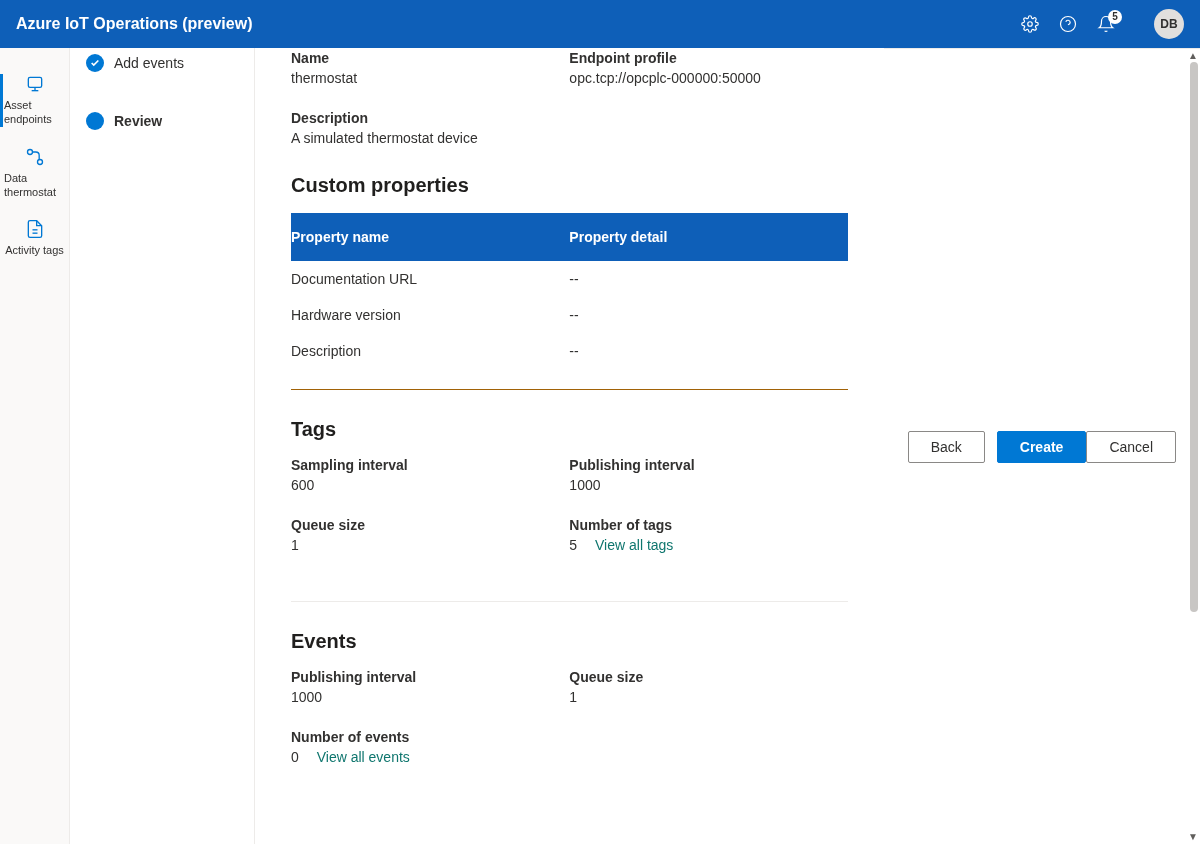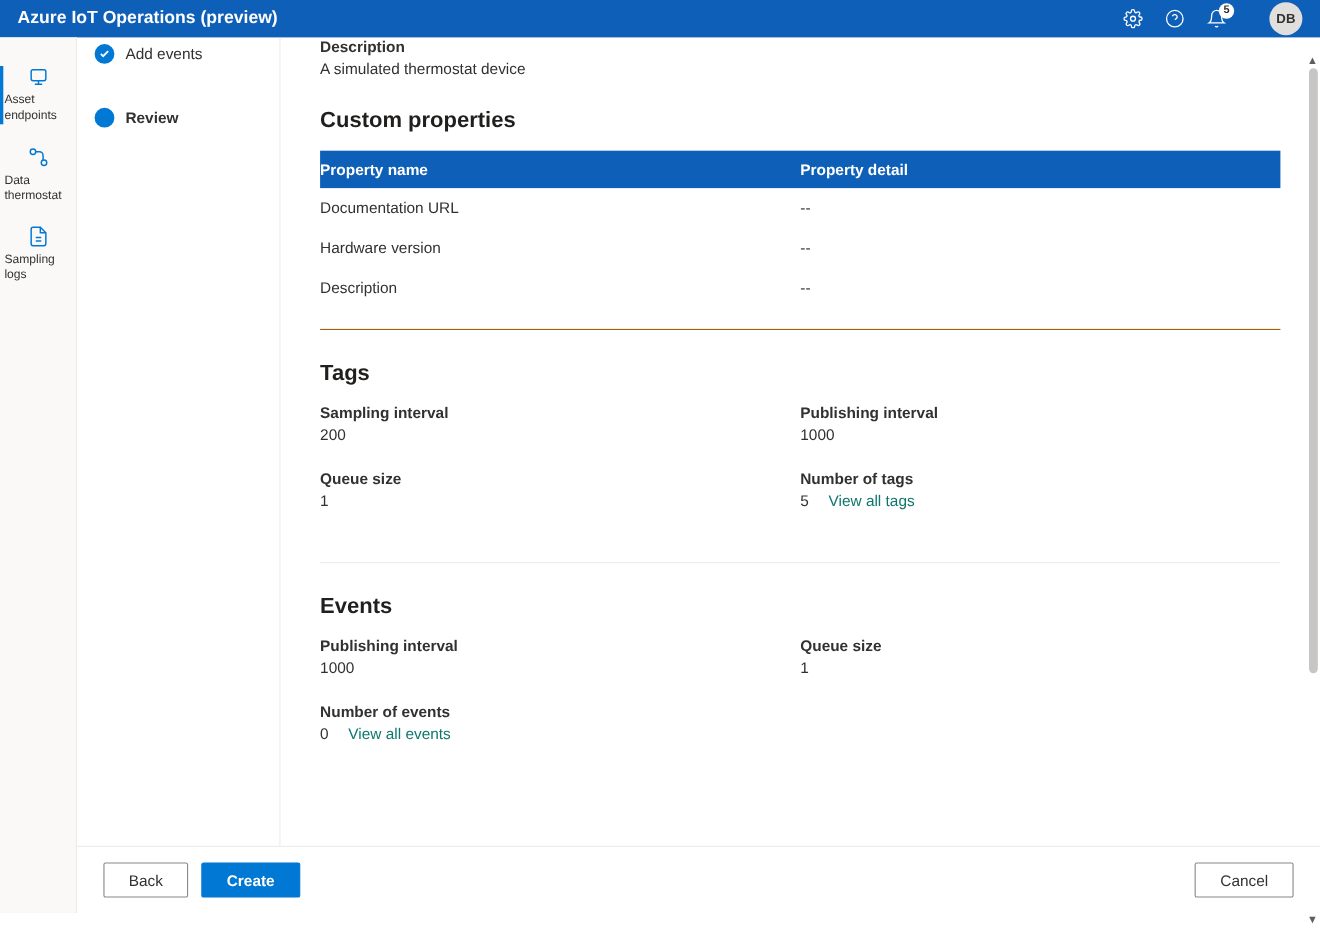--- a/index.html
+++ b/index.html
@@ -16,21 +16,21 @@
       width: 1200px;
       height: 844px;
       overflow: hidden;
       position: relative;
     }
 
     
     .header {
       background: #0e5fb8;
       color: #ffffff;
-      height: 34px;
+      height: 48px;
       display: flex;
       align-items: center;
       padding: 0 16px;
       justify-content: space-between;
     }
 
     .header-title {
       font-size: 16px;
       font-weight: 600;
     }
@@ -131,21 +131,20 @@
     .sidebar-item-label {
       font-size: 11px;
       color: #323130;
       line-height: 1.3;
     }
 
     
     .content-area {
       flex: 1;
       display: flex;
-      flex-direction: column;
       overflow: hidden;
       position: relative;
     }
 
     .content-body {
       flex: 1;
       display: flex;
       overflow: hidden;
     }
 
@@ -263,21 +262,20 @@
     }
 
     
     .footer {
       border-top: 1px solid #edebe9;
       padding: 14px 24px;
       display: flex;
       align-items: center;
       justify-content: space-between;
       background: #ffffff;
-      gap: 32px;
     }
 
     .footer-left {
       display: flex;
       gap: 12px;
     }
 
     .btn {
       padding: 7px 22px;
       border-radius: 2px;
@@ -381,21 +379,21 @@
     </div>
     <div class="sidebar-item">
       <div class="sidebar-item-icon">
         <svg width="20" height="20" viewBox="0 0 24 24" fill="none" stroke="#0078d4" stroke-width="1.6">
           <path d="M14 2H6a2 2 0 0 0-2 2v16a2 2 0 0 0 2 2h12a2 2 0 0 0 2-2V8z"></path>
           <polyline points="14 2 14 8 20 8"></polyline>
           <line x1="9" y1="13" x2="15" y2="13"></line>
           <line x1="9" y1="17" x2="15" y2="17"></line>
         </svg>
       </div>
-      <div class="sidebar-item-label">Sampling logs</div>
+      <div class="sidebar-item-label">Activity tags</div>
     </div>
   </div>
 
   <div class="content-area">
     <div class="content-body">
 
       <div class="step-nav">
         <div class="step-item">
           <div class="step-circle completed">
             <svg width="10" height="10" viewBox="0 0 24 24" fill="none" stroke="#fff" stroke-width="4">
@@ -406,20 +404,30 @@
         </div>
         <div style="height: 28px;"></div>
         <div class="step-item">
           <div class="step-circle active"></div>
           <span class="step-label active">Review</span>
         </div>
       </div>
 
       <div class="main-content">
 
+        <div class="field-row" style="margin-top:2px;">
+          <div class="field-col">
+            <div class="field-label">Name</div>
+            <div class="field-value">thermostat</div>
+          </div>
+          <div class="field-col">
+            <div class="field-label">Endpoint profile</div>
+            <div class="field-value">opc.tcp://opcplc-000000:50000</div>
+          </div>
+        </div>
         <div class="field-row">
           <div class="field-col">
             <div class="field-label">Description</div>
             <div class="field-value">A simulated thermostat device</div>
           </div>
         </div>
 
         <div class="section-heading">Custom properties</div>
         <div class="properties-table">
           <div class="prop-row header">
@@ -438,21 +446,21 @@
             <div class="prop-col">Description</div>
             <div class="prop-col">--</div>
           </div>
         </div>
 
         <div class="tags-events-section tags-section">
           <div class="section-heading">Tags</div>
           <div class="field-row">
             <div class="field-col">
               <div class="field-label">Sampling interval</div>
-              <div class="field-value">200</div>
+              <div class="field-value">600</div>
             </div>
             <div class="field-col">
               <div class="field-label">Publishing interval</div>
               <div class="field-value">1000</div>
             </div>
           </div>
           <div class="field-row">
             <div class="field-col">
               <div class="field-label">Queue size</div>
               <div class="field-value">1</div>

